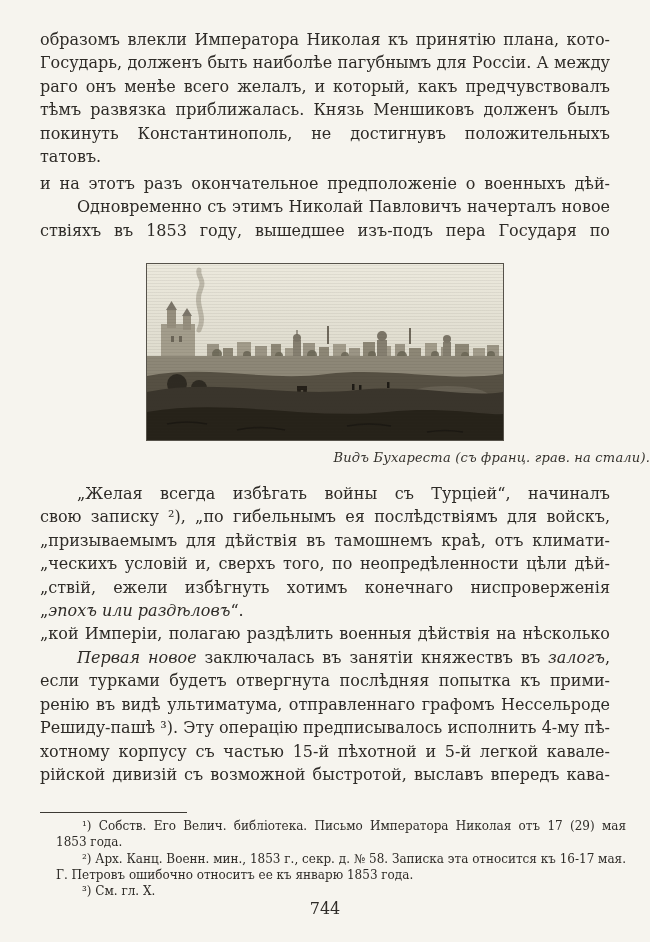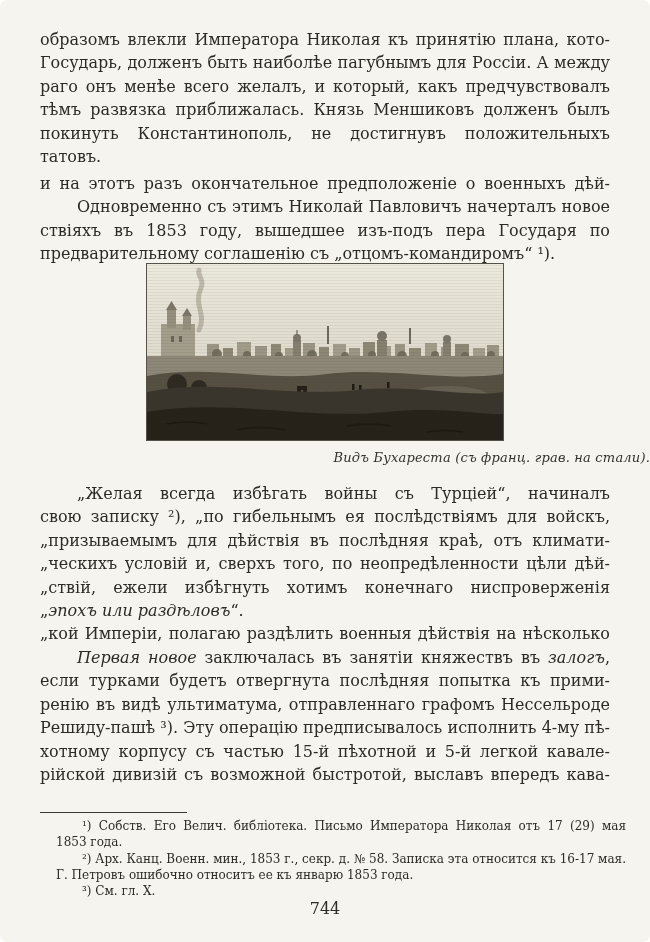--- a/index.html
+++ b/index.html
@@ -3,21 +3,20 @@
 <meta charset="utf-8">
 <style>
   html, body { margin: 0; padding: 0; background: #ffffff; }
   .page {
     position: relative;
     width: 650px; height: 942px;
     background: #f6f4ee;
     font-family: "DejaVu Serif", "Liberation Serif", serif;
     color: #2e2b27;
     overflow: hidden;
-    border-radius: 7px;
   }
   .para { position: absolute; left: 40px; width: 570px; }
   .line {
     font-size: 16px; line-height: 23.4px; height: 23.4px;
     text-align: justify; text-align-last: justify;
     overflow: hidden; white-space: normal;
   }
   .line.last { text-align-last: left; }
   .line.indent { padding-left: 37px; }
   .it { font-style: italic; }
@@ -68,21 +67,20 @@
     <div class="line">раго онъ менѣе всего желалъ, и который, какъ предчувствовалъ</div>
     <div class="line">тѣмъ развязка приближалась. Князь Меншиковъ долженъ былъ</div>
     <div class="line">покинуть Константинополь, не достигнувъ положительныхъ резуль-</div>
     <div class="line last">татовъ.</div>
   </div>
 
   <div class="para" style="top:172px">
     <div class="line">и на этотъ разъ окончательное предположеніе о военныхъ дѣй-</div>
     <div class="line indent">Одновременно съ этимъ Николай Павловичъ начерталъ новое</div>
     <div class="line">ствіяхъ въ 1853 году, вышедшее изъ-подъ пера Государя по</div>
-    <div class="line last">предварительному соглашенію съ „отцомъ-командиромъ“ ¹).</div>
   </div>
 
   <div class="figure">
     <svg viewBox="0 0 356 176" preserveAspectRatio="none">
       <defs>
         <linearGradient id="sky" x1="0" y1="0" x2="0" y2="1">
           <stop offset="0" stop-color="#ece9dd"></stop>
           <stop offset="1" stop-color="#d2cfc0"></stop>
         </linearGradient>
       </defs>
@@ -156,21 +154,21 @@
       <path d="M20,160 q20,-4 40,0 M90,166 q24,-5 48,0 M200,162 q22,-4 44,0 M280,168 q18,-3 36,0" stroke="#17140f" stroke-width="1.5" fill="none" opacity="0.7"></path>
     </svg>
     <div class="hatch"></div>
   </div>
 
   <div class="caption">Видъ Бухареста (съ франц. грав. на стали).</div>
 
   <div class="para" style="top:482px">
     <div class="line indent">„Желая всегда избѣгать войны съ Турціей“, начиналъ Государь</div>
     <div class="line">свою записку ²), „по гибельнымъ ея послѣдствіямъ для войскъ,</div>
-    <div class="line">„призываемымъ для дѣйствія въ послѣдняя краѣ, отъ климати-</div>
+    <div class="line">„призываемымъ для дѣйствія въ тамошнемъ краѣ, отъ климати-</div>
     <div class="line">„ческихъ условій и, сверхъ того, по неопредѣленности цѣли дѣй-</div>
     <div class="line">„ствій, ежели избѣгнуть хотимъ конечнаго ниспроверженія Турец-</div>
     <div class="line last"><span>„</span><span class="it">эпохъ или раздѣловъ</span><span>“.</span></div>
     <div class="line">„кой Имперіи, полагаю раздѣлить военныя дѣйствія на нѣсколько</div>
   </div>
 
   <div class="para" style="top:646px">
     <div class="line indent"><span class="it">Первая новое</span><span> заключалась въ занятіи княжествъ въ </span><span class="it">залогъ</span><span>,</span></div>
     <div class="line">если турками будетъ отвергнута послѣдняя попытка къ прими-</div>
     <div class="line">ренію въ видѣ ультиматума, отправленнаго графомъ Нессельроде</div>

